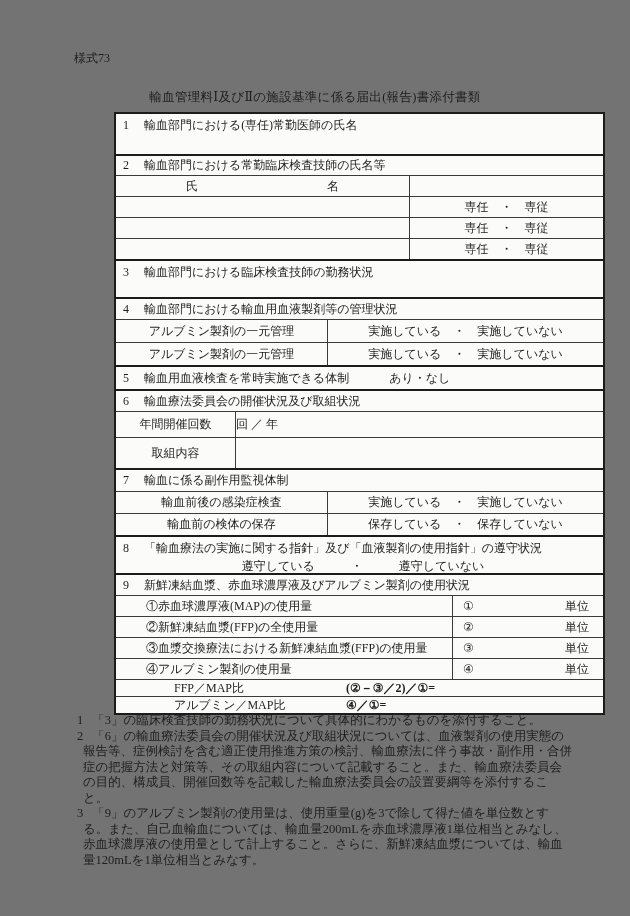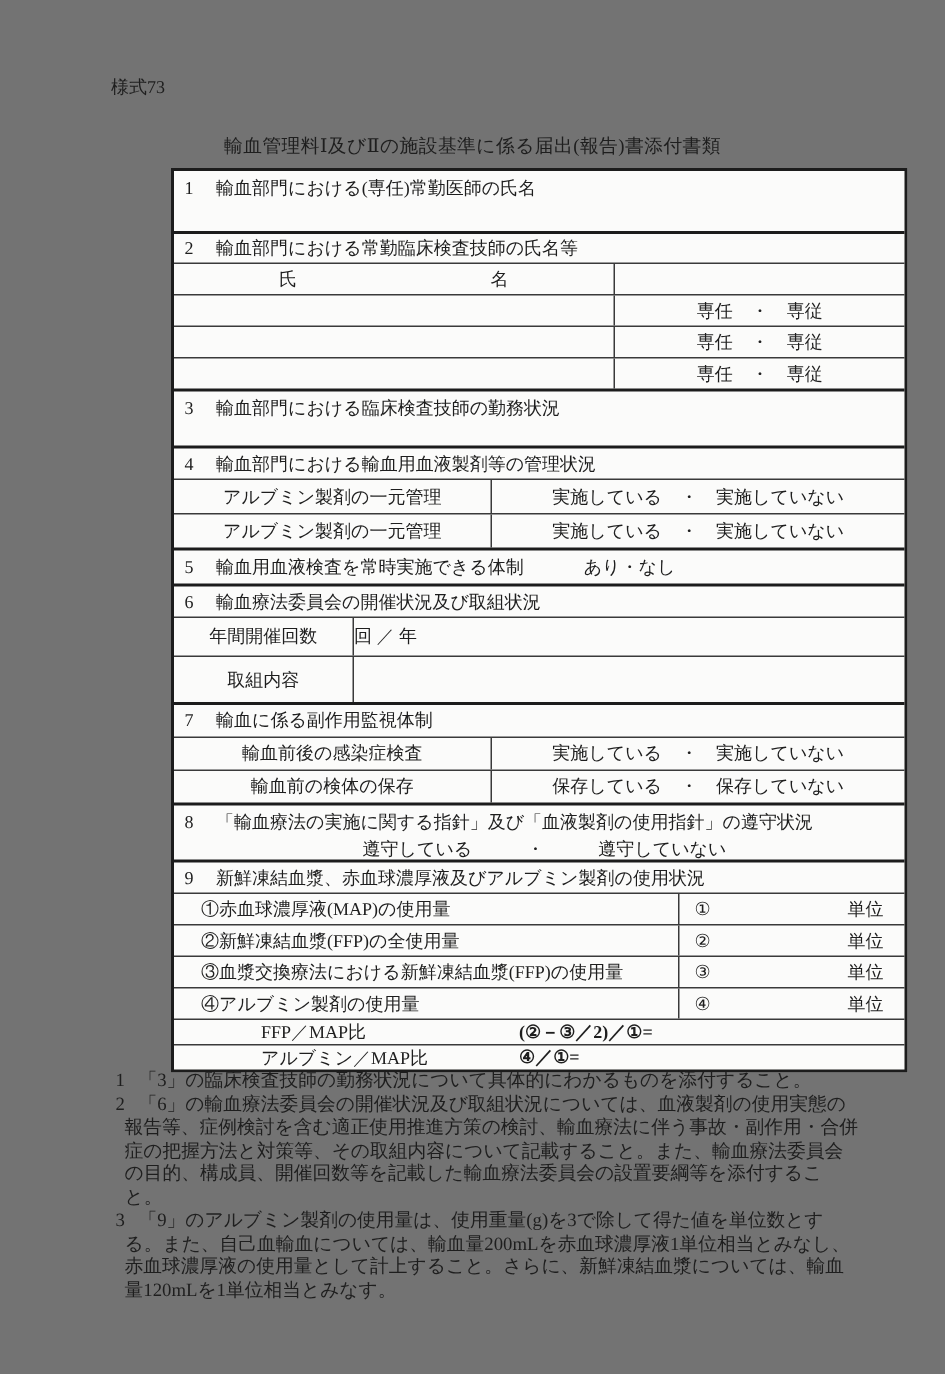--- a/index.html
+++ b/index.html
@@ -38,21 +38,21 @@
   .w-s9{width:336px;}
 
   .name-head{justify-content:space-between;padding:0 70px;}
 
   .line2{ text-align:center;margin-top:2px;}
   .pad-top{padding-top:3px;}
 
   .s5-opt{margin-left:40px;text-align:center;}
   .kaiy{}
 
-  .u-label{padding-left:18px;}
+  .u-label{padding-left:30px;}
   .u-right{justify-content:space-between;padding:0 14px 0 10px;}
 
   .ratio-label{padding-left:58px;}
   .ratio-formula{position:absolute;left:230px;top:50%;transform:translateY(-50%);font-weight:bold;}
 
   .fill-space{flex:1;height:100%;}
 
   .notes{position:absolute;left:58px;top:713px;width:514px;font-size:12.5px;line-height:15.5px;}
   .note-item{padding-left:25px;text-indent:-6px;}
   .note-num{margin-right:9px;}

